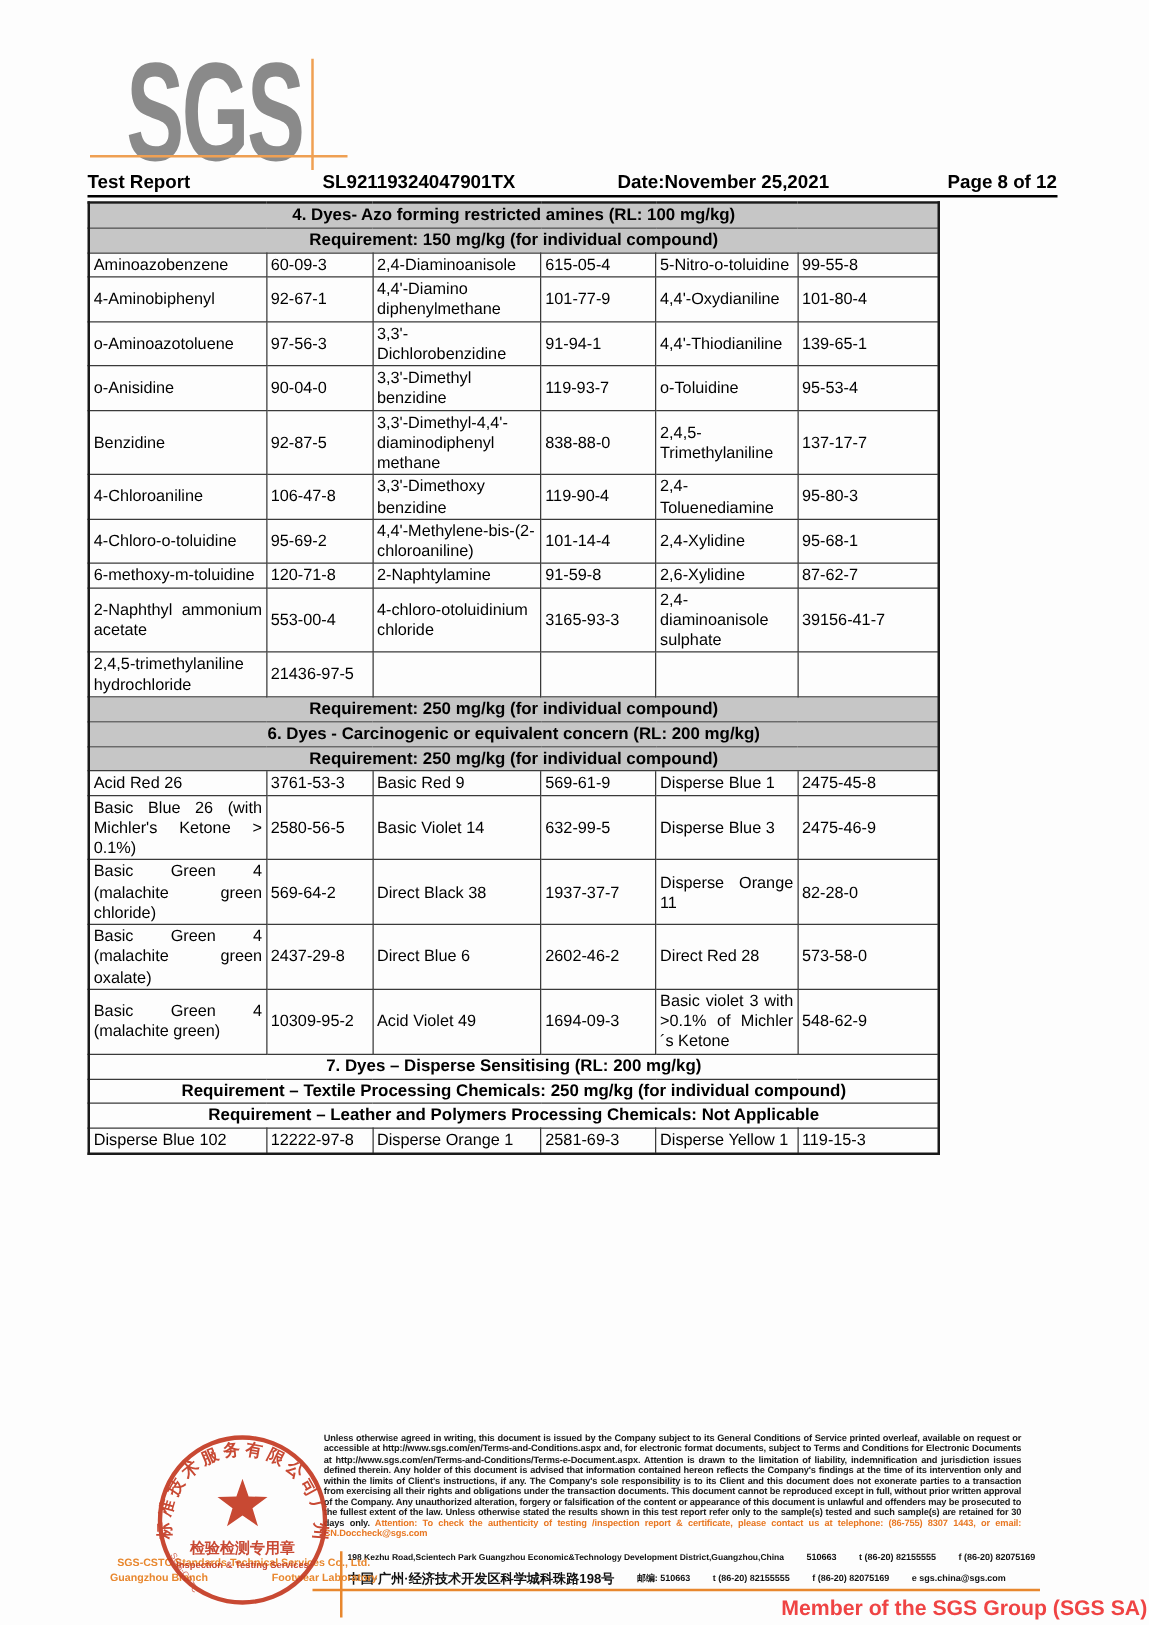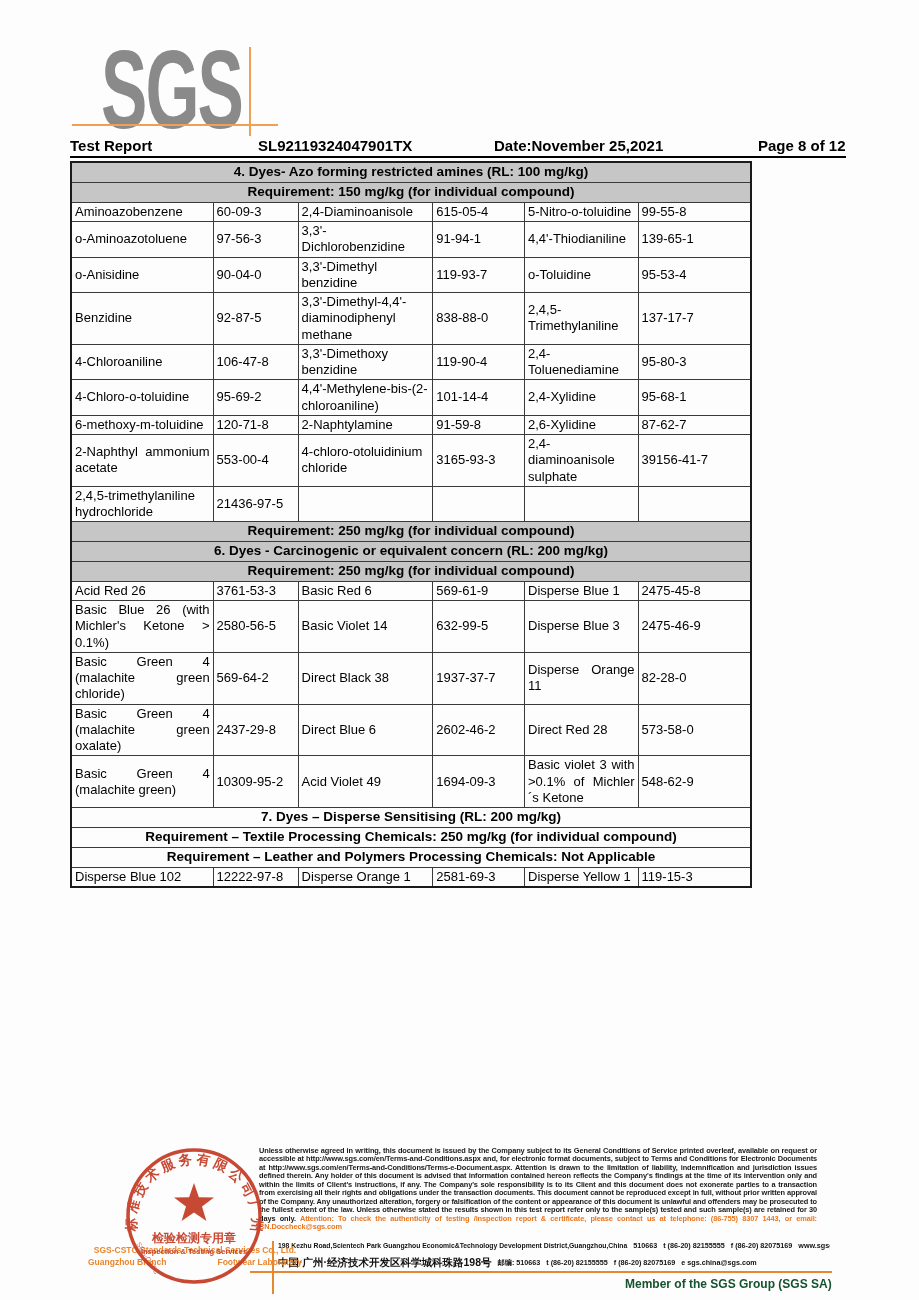--- a/index.html
+++ b/index.html
@@ -54,29 +54,29 @@
 
   .legal{
     position:absolute;left:259px;top:1147px;width:558px;
     font-size:7.4px;line-height:1.14;text-align:justify;color:#1a1a1a;font-weight:bold;
     letter-spacing:-0.1px;
   }
   .attention{color:#e87722;}
 
   .addr-divider{position:absolute;left:272px;top:1241px;width:2px;height:53px;background:#e8872e;}
   .addr{position:absolute;left:278px;top:1241px;width:552px;color:#111;}
-  .addr-line{display:flex;align-items:baseline;gap:6px;white-space:nowrap;overflow:hidden;font-size:7.2px;font-weight:bold;height:13px;}
+  .addr-line{display:flex;align-items:baseline;gap:18px;white-space:nowrap;overflow:hidden;font-size:7.2px;font-weight:bold;height:13px;}
   .addr-main-en{font-size:6.8px;}
   .addr-main-cn{font-size:10.5px;}
   .addr-line2{height:17px;align-items:center;}
 
   .orange-rule{position:absolute;left:250px;top:1271px;width:582px;height:2px;background:#e8872e;}
   .member{
     position:absolute;left:625px;top:1277px;width:207px;
-    font-size:12px;font-weight:bold;color:#14532d;white-space:nowrap;
+    font-size:17px;font-weight:bold;color:#ef4444;white-space:nowrap;
   }
 </style>
 </head>
 <body>
 
 <div class="page">
 
   <div class="logo-text">SGS</div>
   <div class="logo-hline"></div>
   <div class="logo-vline"></div>
@@ -106,20 +106,28 @@
         </tr>
         <tr>
           <td class="name-cell">Aminoazobenzene</td>
           <td class="cas-cell">60-09-3</td>
           <td class="name-cell">2,4-Diaminoanisole</td>
           <td class="cas-cell">615-05-4</td>
           <td class="name-cell">5-Nitro-o-toluidine</td>
           <td class="cas-cell">99-55-8</td>
         </tr>
         <tr>
+          <td class="name-cell">4-Aminobiphenyl</td>
+          <td class="cas-cell">92-67-1</td>
+          <td class="name-cell">4,4'-Diamino diphenylmethane</td>
+          <td class="cas-cell">101-77-9</td>
+          <td class="name-cell">4,4'-Oxydianiline</td>
+          <td class="cas-cell">101-80-4</td>
+        </tr>
+        <tr>
           <td class="name-cell">o-Aminoazotoluene</td>
           <td class="cas-cell">97-56-3</td>
           <td class="name-cell">3,3'-Dichlorobenzidine</td>
           <td class="cas-cell">91-94-1</td>
           <td class="name-cell">4,4'-Thiodianiline</td>
           <td class="cas-cell">139-65-1</td>
         </tr>
         <tr>
           <td class="name-cell">o-Anisidine</td>
           <td class="cas-cell">90-04-0</td>
@@ -181,21 +189,21 @@
         </tr>
         <tr>
           <td colspan="6" class="section-cell shaded">6. Dyes - Carcinogenic or equivalent concern (RL: 200 mg/kg)</td>
         </tr>
         <tr>
           <td colspan="6" class="section-cell shaded">Requirement: 250 mg/kg (for individual compound)</td>
         </tr>
         <tr>
           <td class="name-cell">Acid Red 26</td>
           <td class="cas-cell">3761-53-3</td>
-          <td class="name-cell">Basic Red 6</td>
+          <td class="name-cell">Basic Red 9</td>
           <td class="cas-cell">569-61-9</td>
           <td class="name-cell">Disperse Blue 1</td>
           <td class="cas-cell">2475-45-8</td>
         </tr>
         <tr>
           <td class="name-cell">Basic Blue 26 (with Michler's Ketone &gt; 0.1%)</td>
           <td class="cas-cell">2580-56-5</td>
           <td class="name-cell">Basic Violet 14</td>
           <td class="cas-cell">632-99-5</td>
           <td class="name-cell">Disperse Blue 3</td>

